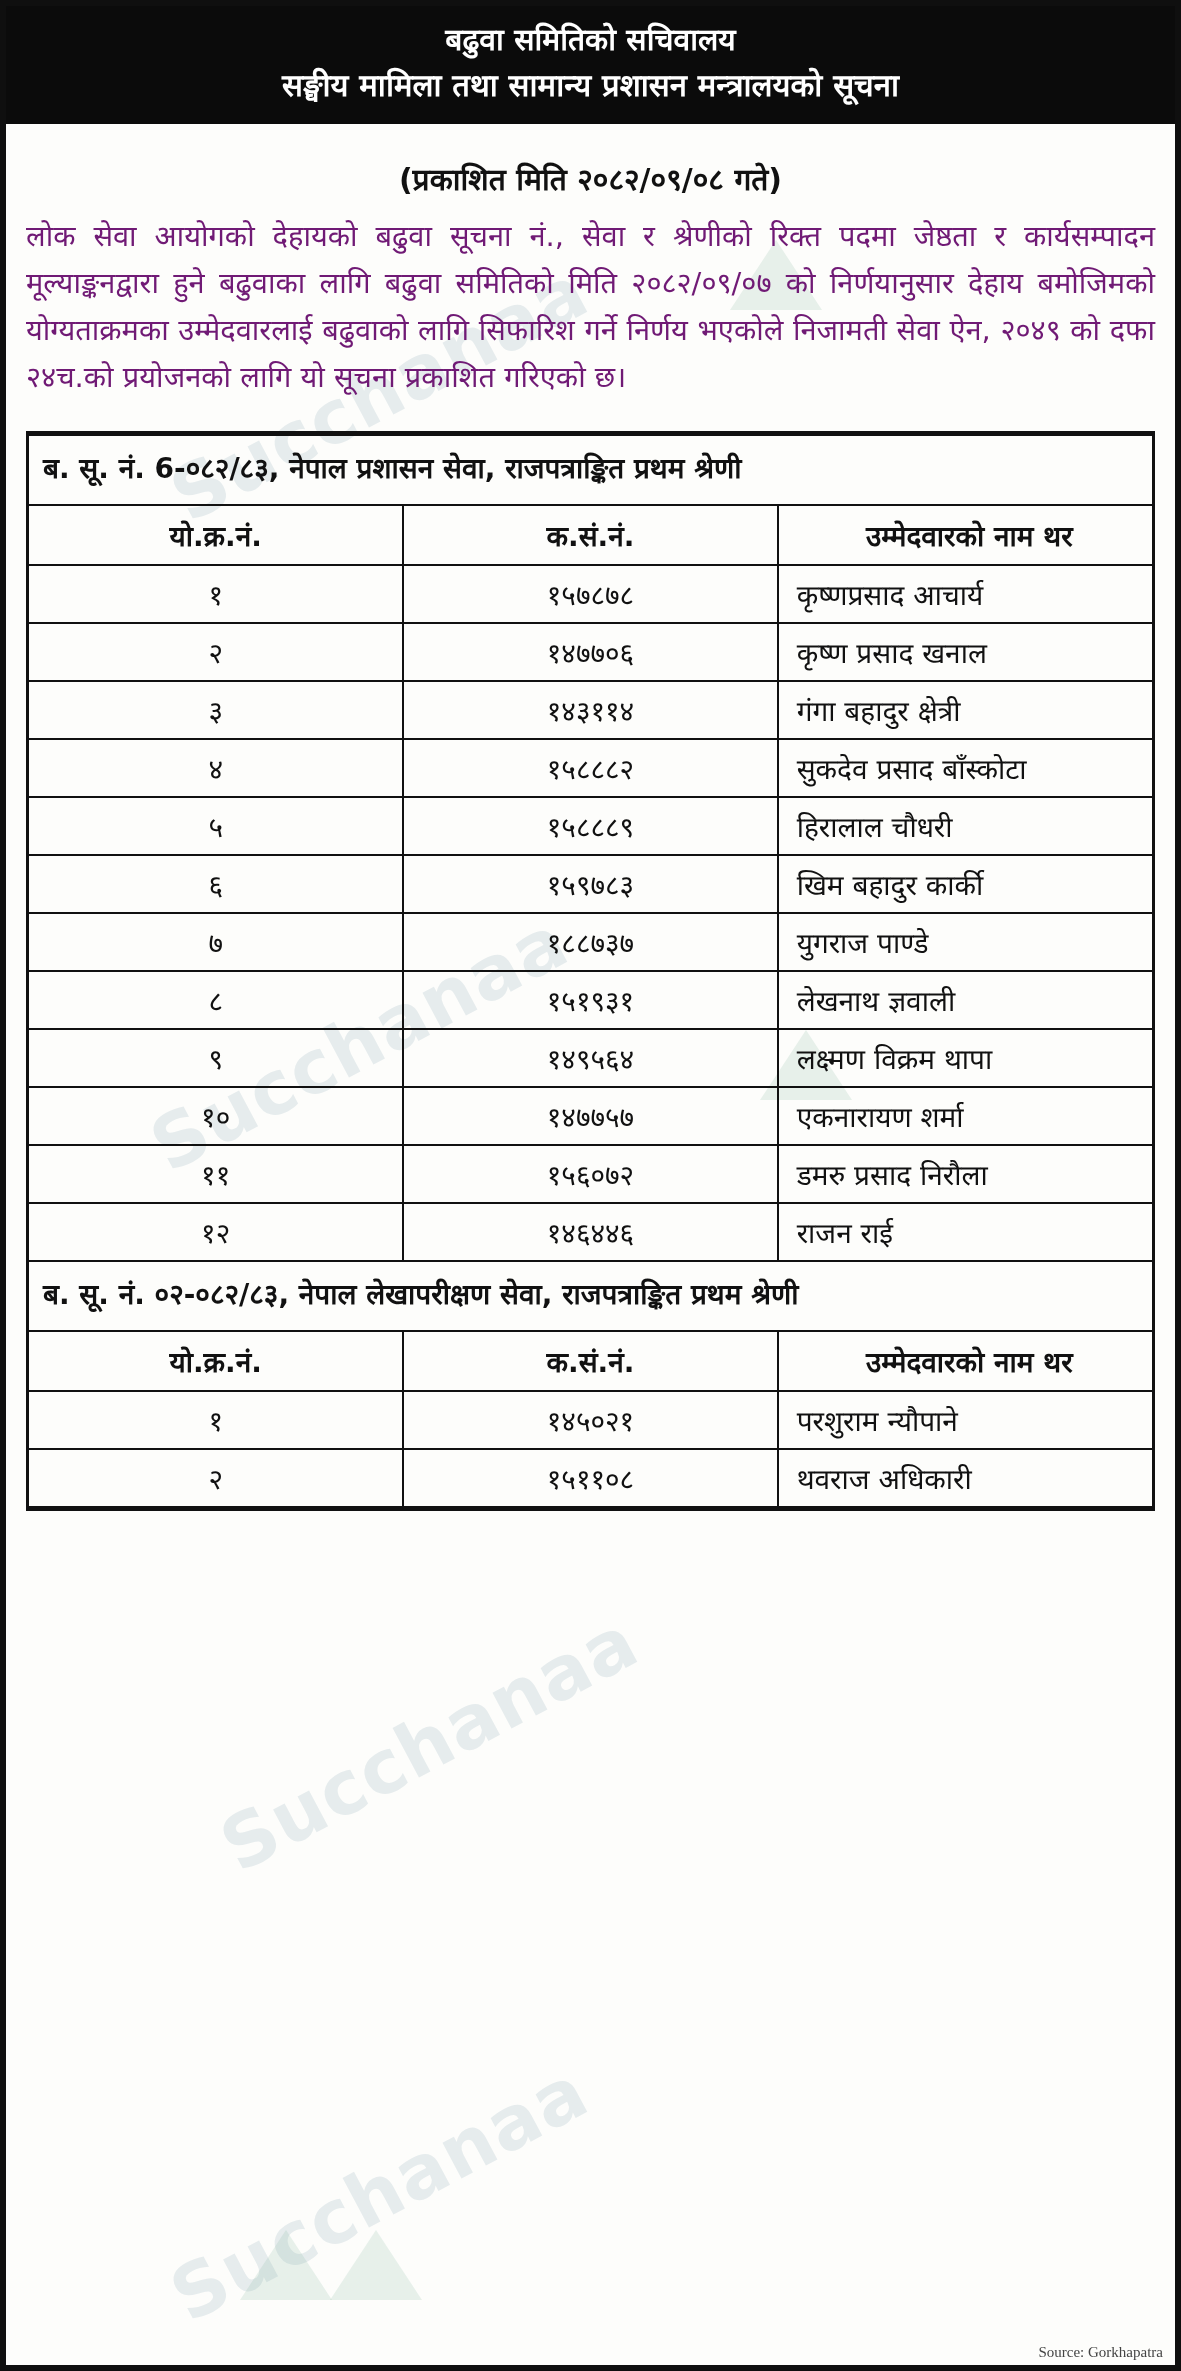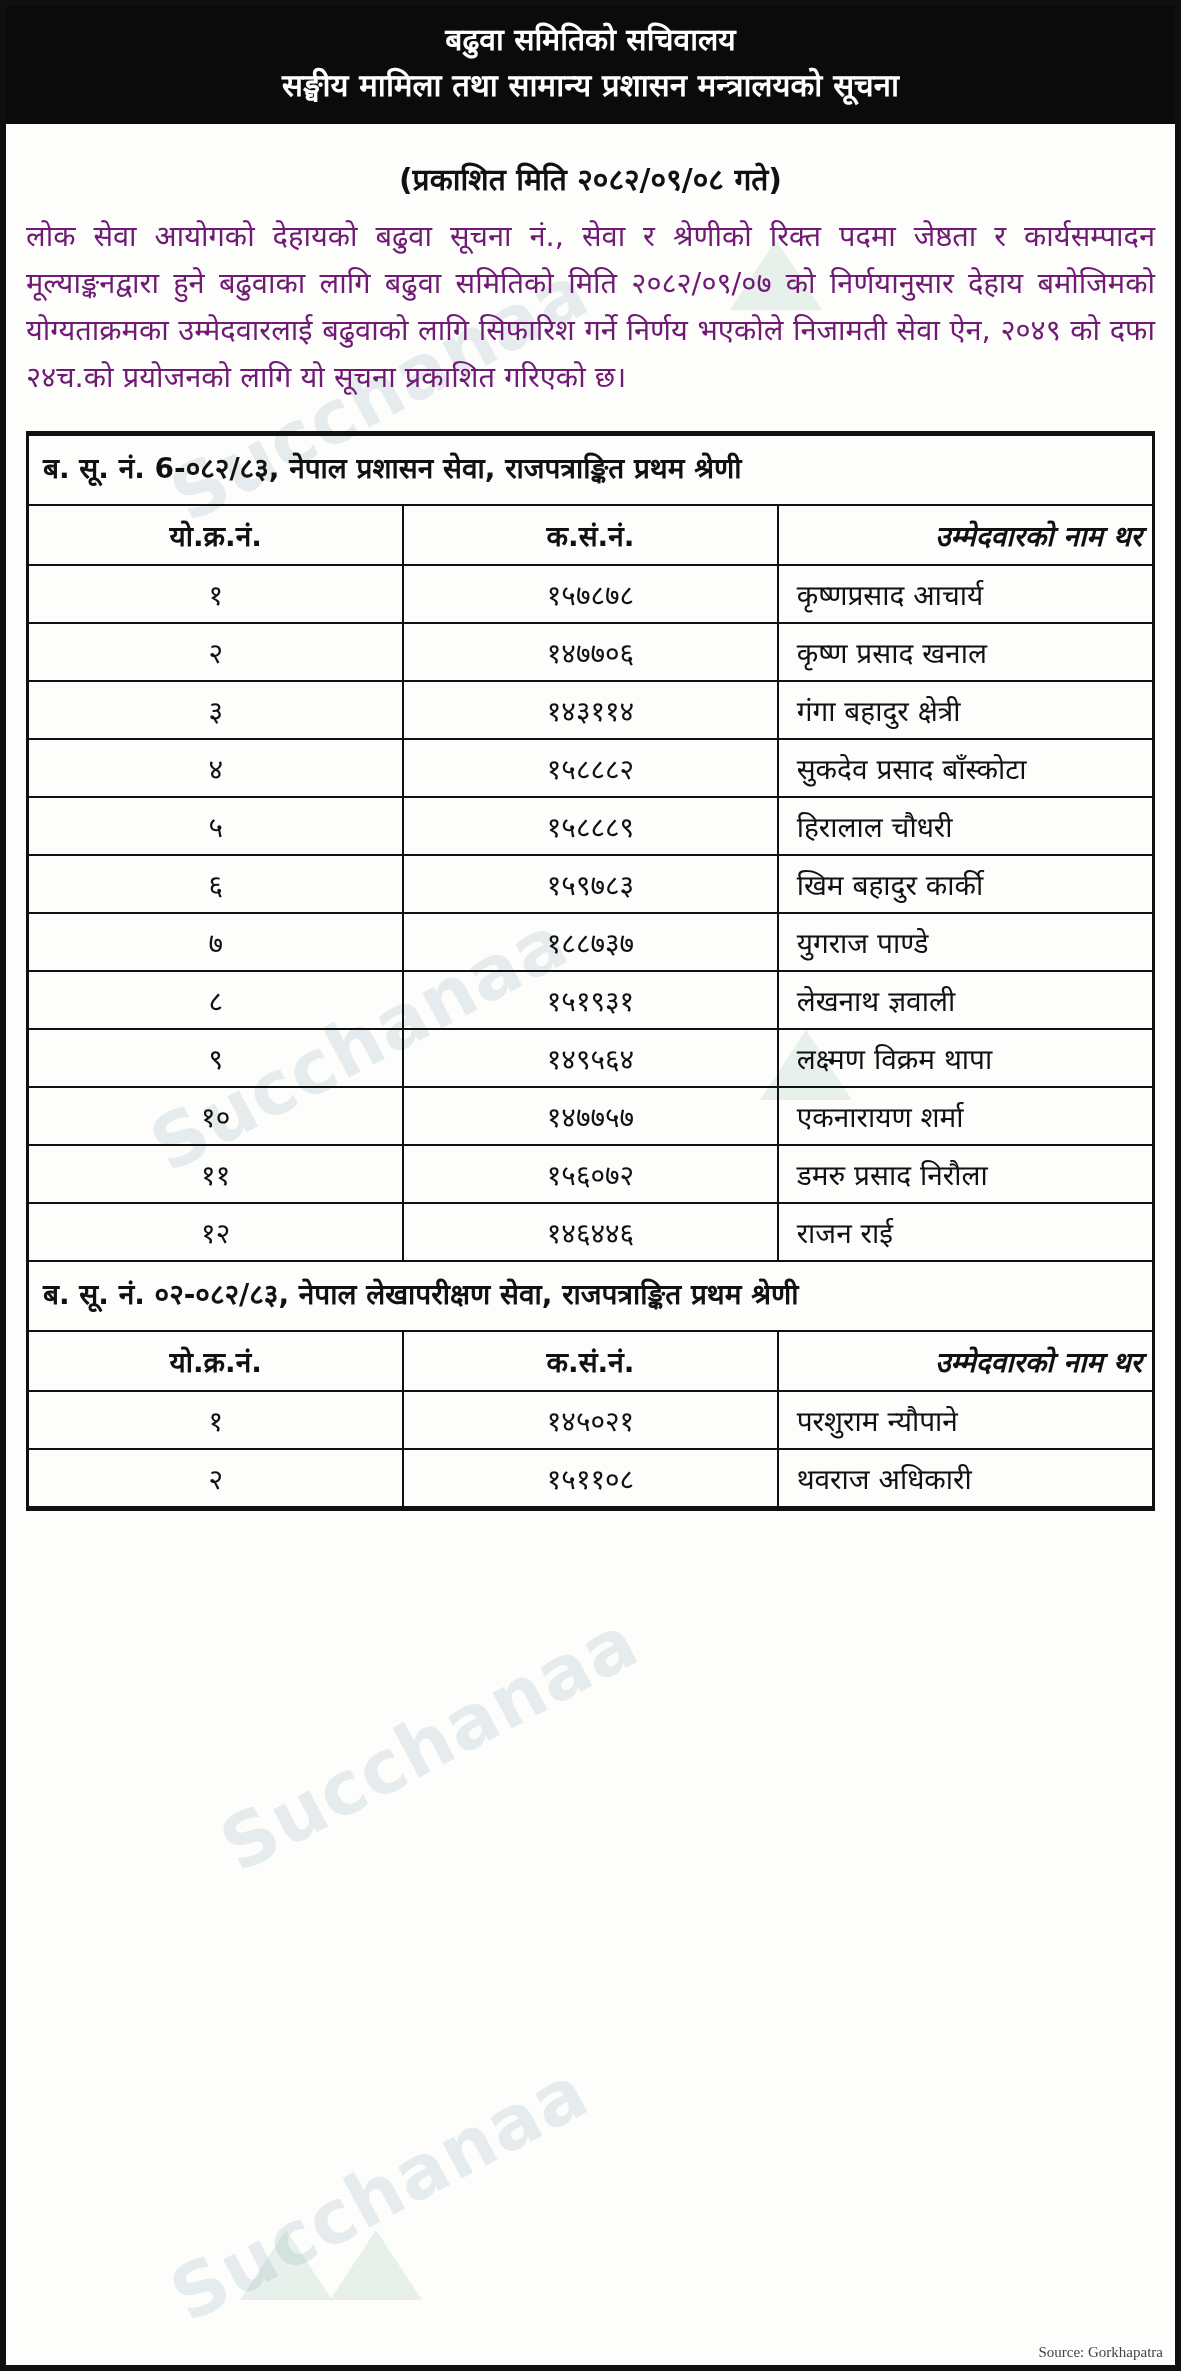--- a/index.html
+++ b/index.html
@@ -128,23 +128,22 @@
     border-right: none;
   }
   .col-head td {
     font-size: 28px;
     font-weight: bold;
     padding: 10px 10px;
     text-align: center;
     border-radius: 9px;
   }
   .col-head td.name-h {
-    text-align: right;
+    text-align: center;
     padding-left: 18px;
-    font-style: italic;
   }
   .data-row td {
     font-size: 28px;
     padding: 9px 10px;
     text-align: center;
   }
   .data-row td.name {
     text-align: left;
     padding-left: 18px;
   }

